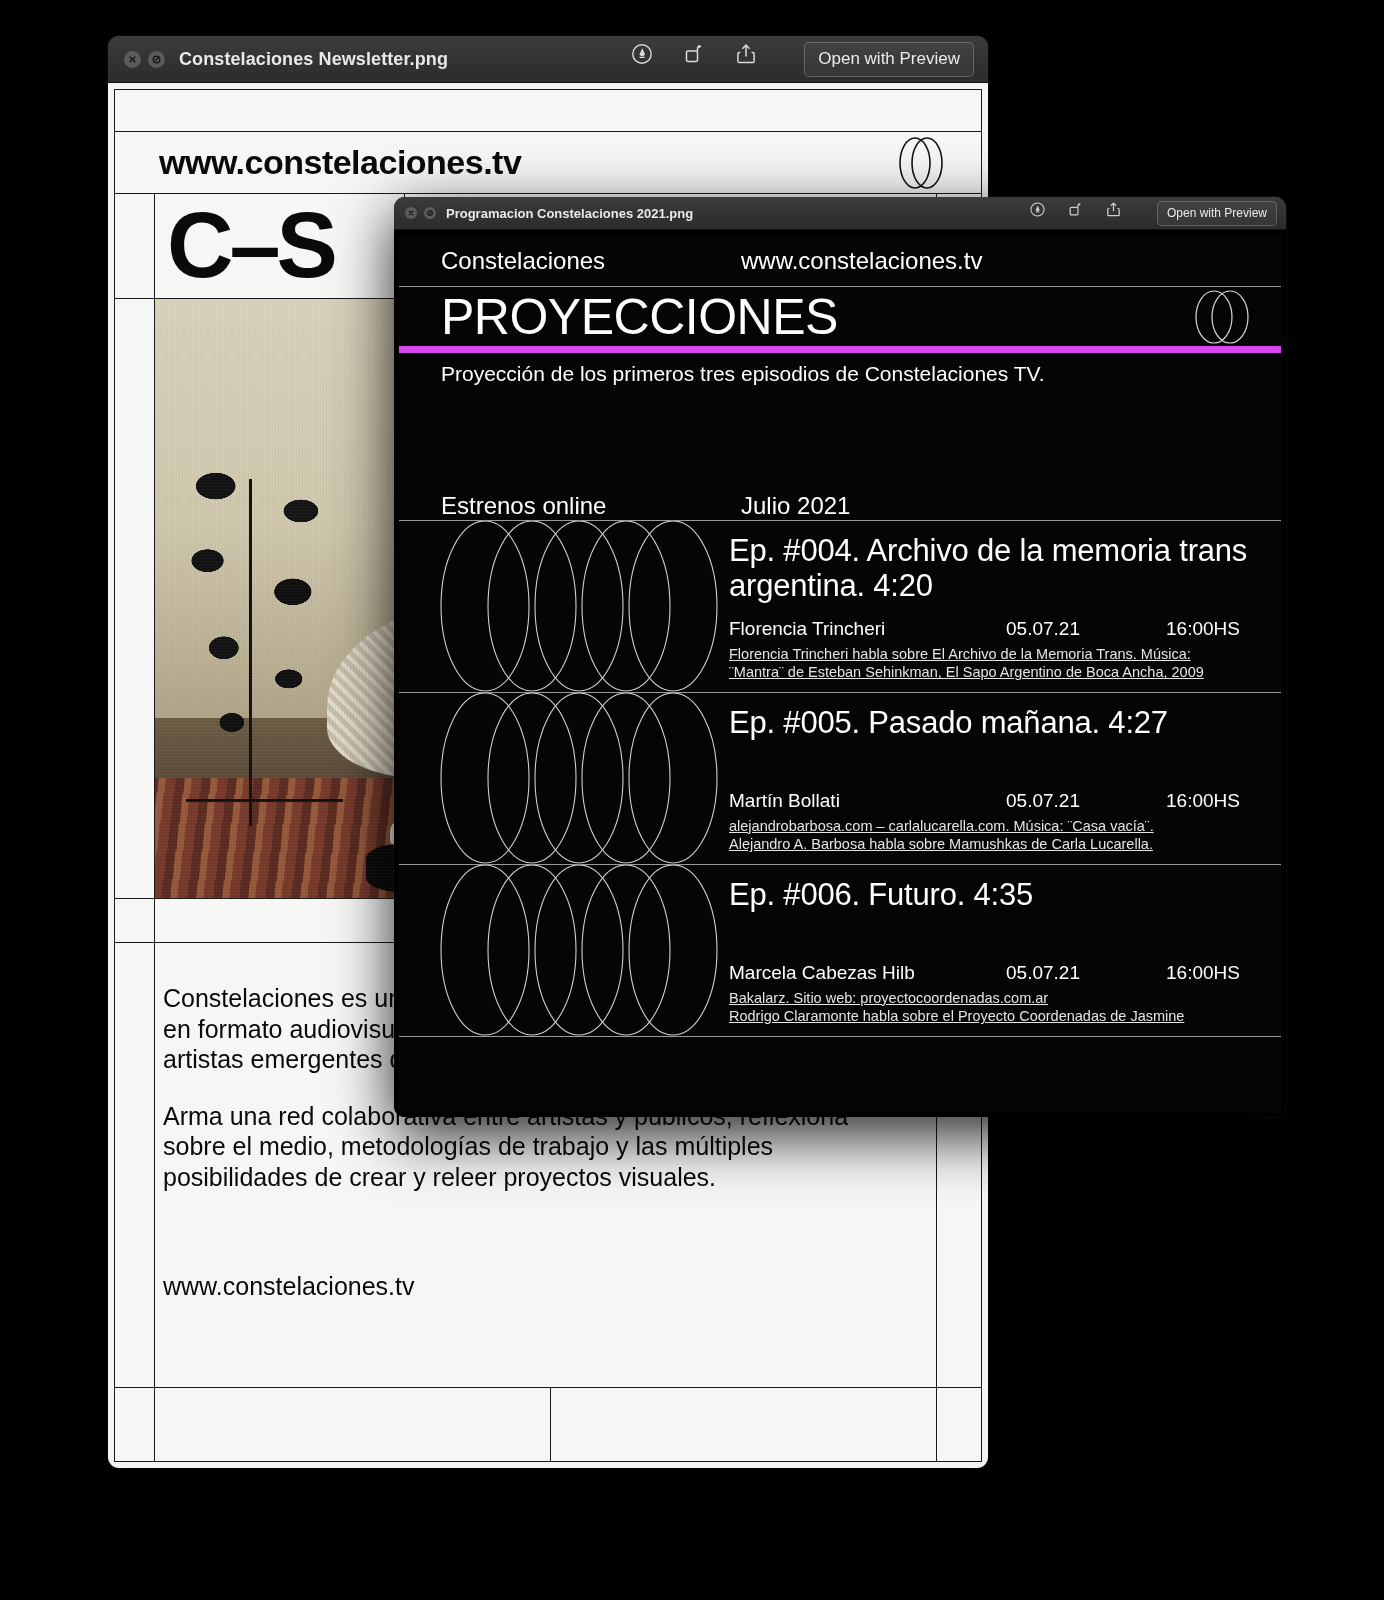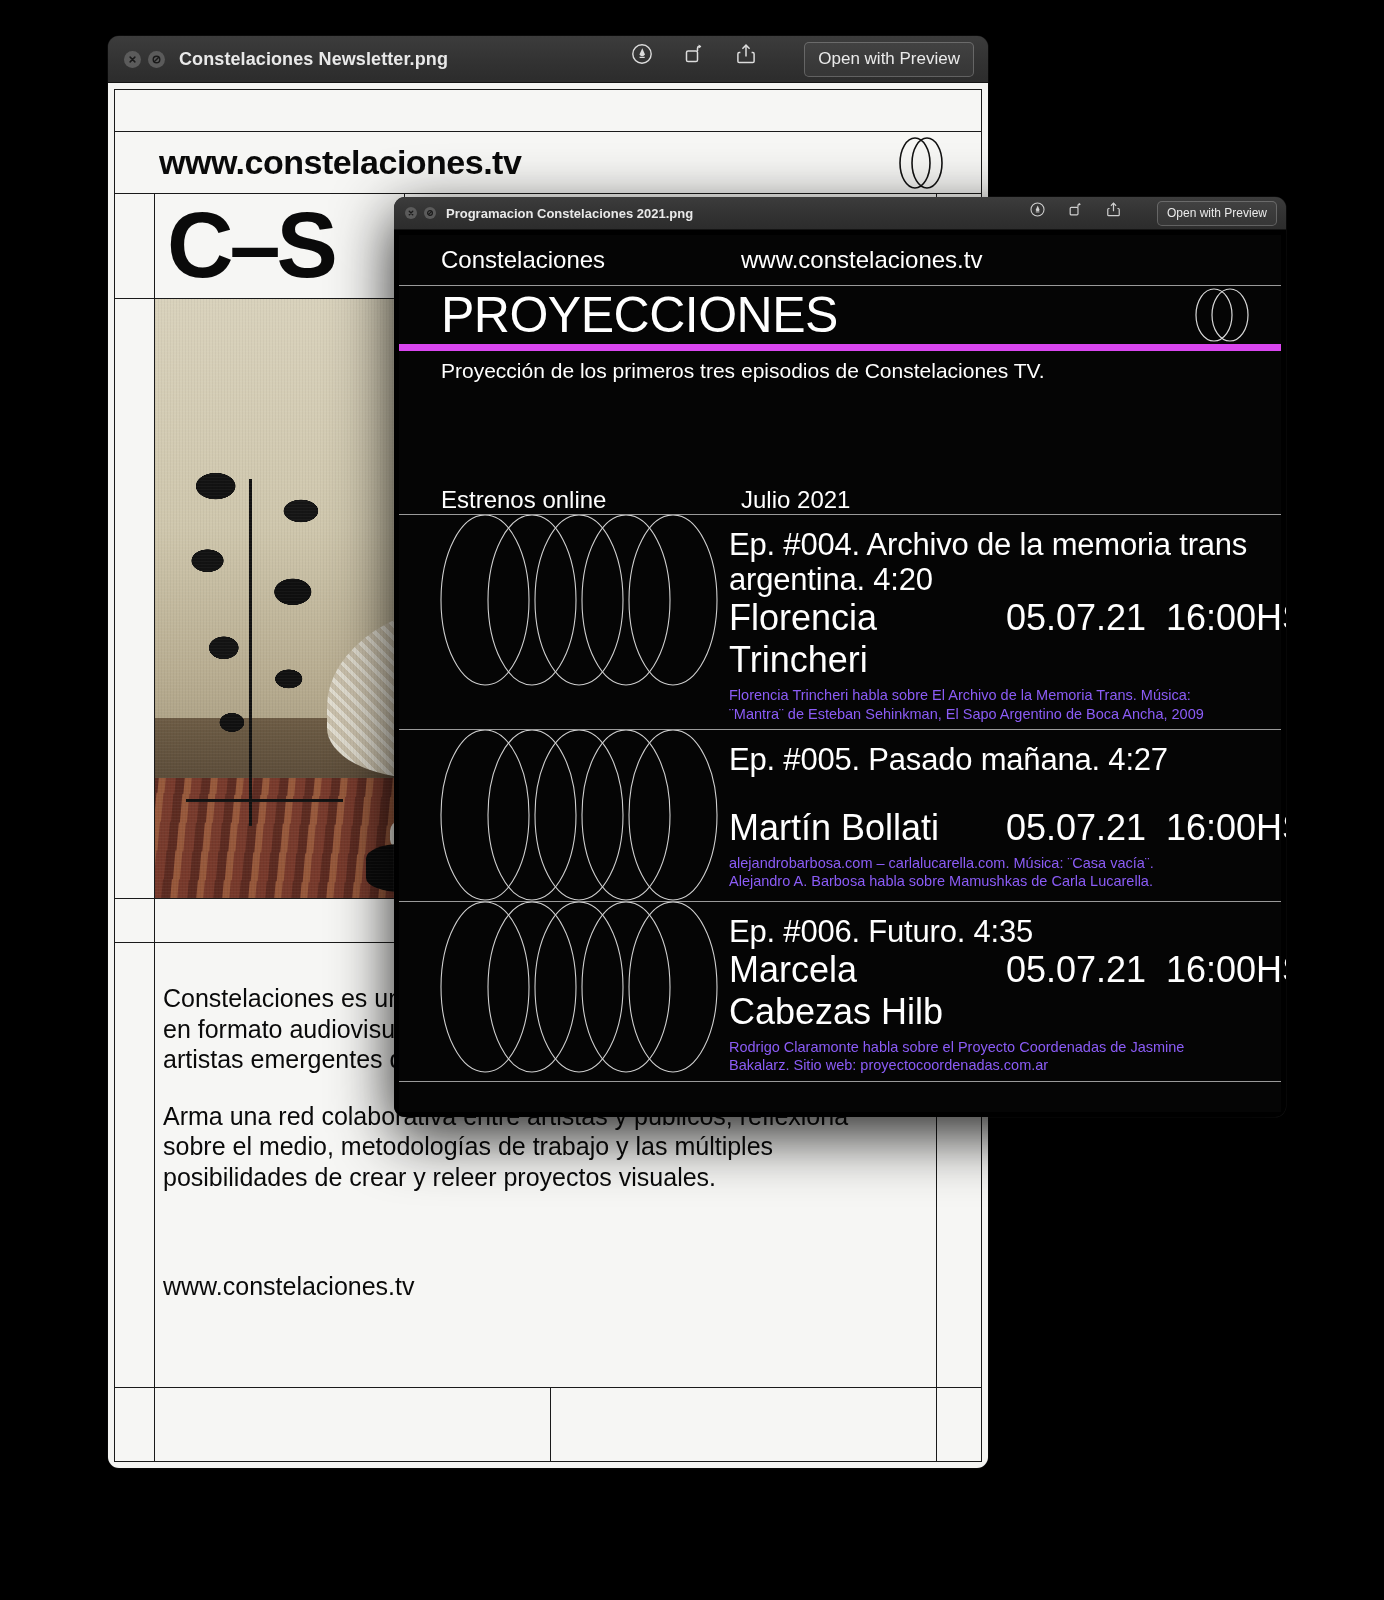--- a/index.html
+++ b/index.html
@@ -404,32 +404,33 @@
     flex-direction: column;
   }
   .pd-ep-title {
     font-size: 31px;
     line-height: 1.13;
     letter-spacing: -0.2px;
     font-weight: 400;
   }
   .pd-ep-meta {
     display: flex;
-    align-items: flex-start;
+    align-items: flex-end;
     margin-top: auto;
-    font-size: 36px;
+    font-size: 19px;
   }
   .pd-ep-speaker { width: 277px; }
   .pd-ep-date { width: 160px; }
   .pd-ep-time { }
   .pd-ep-desc {
     font-size: 14.5px;
     line-height: 1.28;
     margin-top: 5px;
-    color: #8b5cf6;
+    color: #e5e5e5;
+    text-decoration: underline;
   }
 
   .pd-footer { flex: 1; min-height: 30px; }
 
   .emblem { display:block; }
 </style>
 </head>
 <body>
 
 <div id="stage">
@@ -679,22 +680,22 @@
             </svg>
           </div>
           <div class="pd-ep-main">
             <div class="pd-ep-title">Ep. #006. Futuro. 4:35</div>
             <div class="pd-ep-meta">
               <div class="pd-ep-speaker">Marcela Cabezas Hilb</div>
               <div class="pd-ep-date">05.07.21</div>
               <div class="pd-ep-time">16:00HS</div>
             </div>
             <div class="pd-ep-desc">
+              <div>Bakalarz. Sitio web: proyectocoordenadas.com.ar</div>
               <div>Rodrigo Claramonte habla sobre el Proyecto Coordenadas de Jasmine</div>
-              <div>Bakalarz. Sitio web: proyectocoordenadas.com.ar</div>
             </div>
           </div>
         </div>
 
         <div class="pd-footer"></div>
 
       </div>
     </div>
   </div>
 

